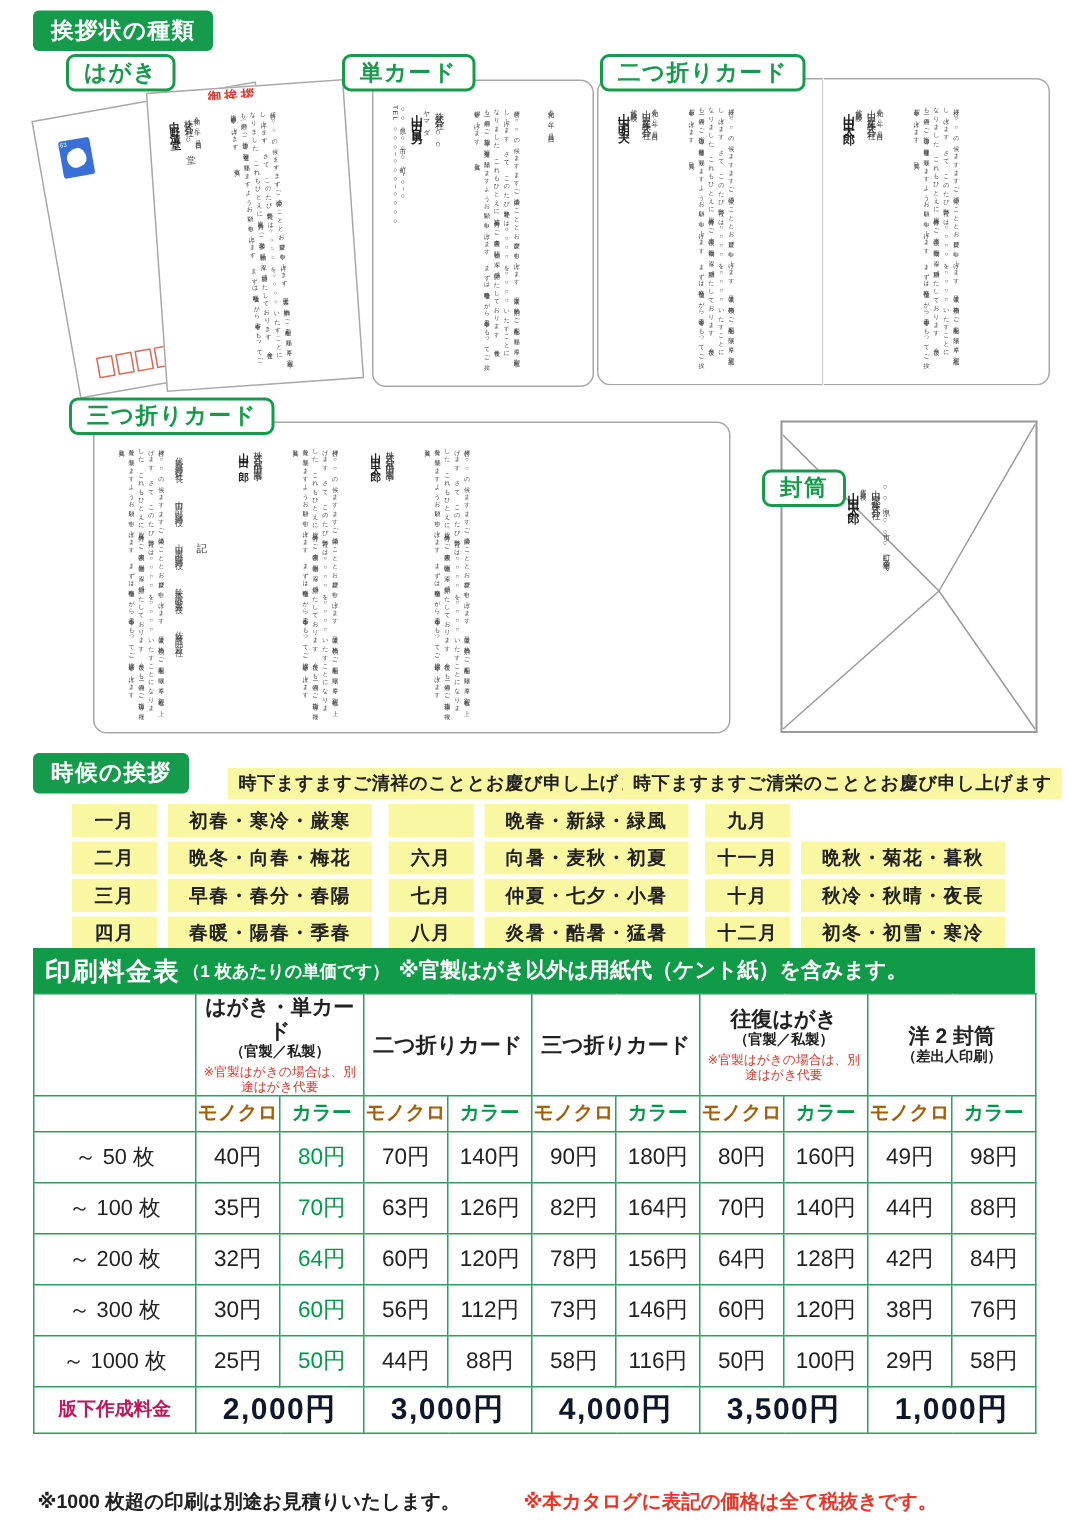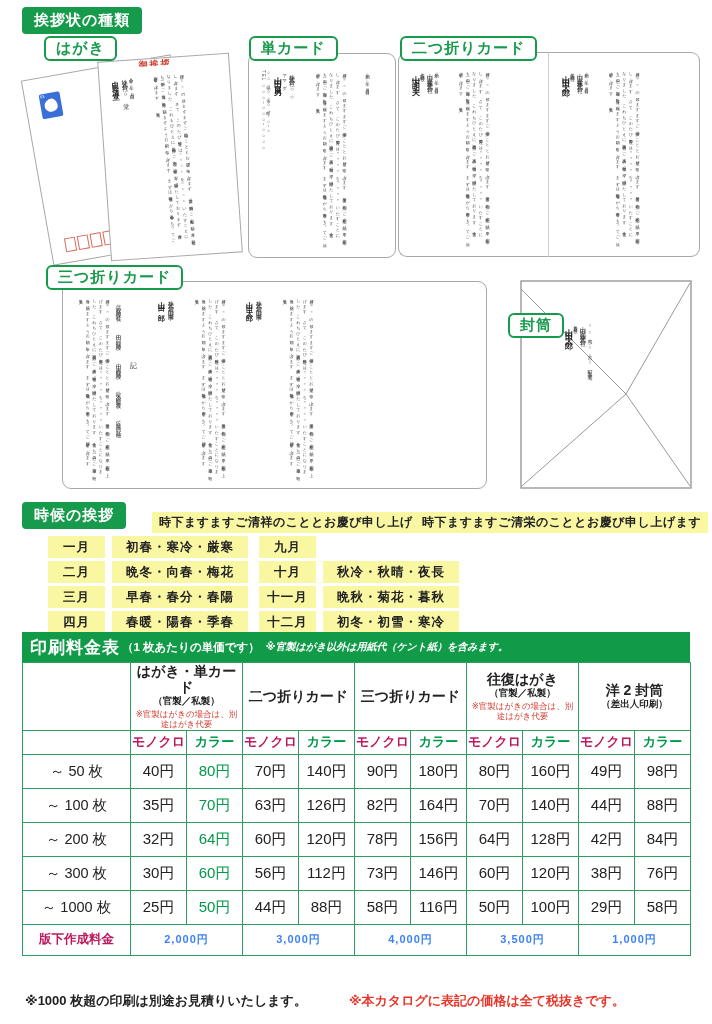--- a/index.html
+++ b/index.html
@@ -37,34 +37,34 @@
   .month-row{display:flex;gap:7px;}
   .mcell{background:#faf7a3;height:22px;line-height:22px;text-align:center;font-weight:bold;
          font-size:12.5px;color:#222;letter-spacing:1px;}
   .mcell.month{width:57px;}
   .mcell.words{width:136px;}
   
   .price-wrap{position:absolute;left:22px;top:632px;width:668px;}
   .price-bar{background:#119a48;color:#fff;height:30px;display:flex;align-items:center;padding:0 8px;box-sizing:border-box;}
   .price-bar .t1{font-size:17px;font-weight:bold;letter-spacing:1px;}
   .price-bar .t2{font-size:11.5px;font-weight:bold;margin-left:2px;}
-  .price-bar .t3{font-size:10px;font-weight:bold;margin-left:6px;font-style:italic;}
+  .price-bar .t3{font-size:14px;font-weight:bold;margin-left:6px;}
   table.price{border-collapse:collapse;width:668px;table-layout:fixed;background:#fff;}
   table.price td{border:1.6px solid #2e9e5f;text-align:center;vertical-align:middle;padding:0;}
   td.ghead{height:64px;}
   .gtitle{font-size:14px;font-weight:bold;color:#222;line-height:1.15;}
   .gsub{font-size:9.5px;font-weight:bold;color:#222;}
   .gnote{font-size:8.5px;color:#d23a2e;line-height:1.2;margin-top:1px;padding:0 3px;}
-  td.sub{height:23px;font-size:13px;font-weight:bold;color:#be185d;}
+  td.sub{height:23px;font-size:13px;font-weight:bold;color:#a16207;}
   td.sub.color{color:#00994a;}
   td.qty{height:33px;font-size:14.5px;color:#222;}
   td.price-val{font-size:15px;color:#222;}
   td.price-val.green{color:#00994a;}
   td.plabel{height:30px;font-size:12.5px;font-weight:bold;color:#be185d;}
-  td.pfee{font-size:11px;font-weight:bold;color:#3b82f6;letter-spacing:1px;}
+  td.pfee{font-size:20px;font-weight:bold;color:#0f172a;letter-spacing:1px;}
   .footnotes{position:absolute;top:992px;left:25px;width:665px;display:flex;}
   .fn-left{font-size:13px;color:#222;font-weight:bold;}
   .fn-right{font-size:13px;color:#e8362a;font-weight:bold;margin-left:42px;}
 </style>
 </head>
 <body>
 
 <div class="page">
 
   <div class="badge" style="left:22px;top:7px;">挨拶状の種類</div>
@@ -86,21 +86,21 @@
     <div class="redmark" style="left:40px;top:-1px;width:52px;">御挨拶</div>
     <div class="vflow" style="padding:14px 10px;">
       <div class="vbody">拝啓　○○の候　ますますご清栄のこととお慶び申し上げます　平素は格別のご高配を賜り厚く御礼申し上げます　さて　このたび弊社では○○○○を○○○○いたすことになりました　これもひとえに皆様方のご支援の賜物と深く感謝いたしております　今後とも一層のご指導ご鞭撻を賜りますようお願い申し上げます　まずは略儀ながら書中をもってご挨拶申し上げます　　敬具</div>
       <span class="vgap"></span>
       <div class="vsmall">令和○年○月吉日</div>
       <div class="vmid">株式会社○○堂</div>
       <div class="vname" style="font-size:7px;">中野清堂</div>
     </div>
   </div>
 
-  <div class="sample-label" style="left:249px;top:36px;">単カード</div>
+  <div class="sample-label" style="left:228px;top:36px;">単カード</div>
   <div class="card rounded" style="left:248px;top:53px;width:148px;height:205px;">
     <div class="vflow" style="padding:16px 12px;">
       <div class="vsmall">令和○年○月吉日</div>
       <span class="vgap"></span>
       <div class="vbody">拝啓　○○の候　ますますご清栄のこととお慶び申し上げます　平素は格別のご高配を賜り厚く御礼申し上げます　さて　このたび弊社では○○○○を○○○○いたすことになりました　これもひとえに皆様方のご支援の賜物と深く感謝いたしております　今後とも一層のご指導ご鞭撻を賜りますようお願い申し上げます　まずは略儀ながら書中をもってご挨拶申し上げます　　敬具</div>
       <span class="vgap"></span>
       <div class="vmid">株式会社○○○</div>
       <div class="vsmall">ヤマダ</div>
       <div class="vname">山田良男</div>
       <div class="vsmall">○○県○○市○○町○−○−○</div>
@@ -188,29 +188,47 @@
           <div class="mcell month">三月</div>
           <div class="mcell words">早春・春分・春陽</div>
         </div>
         <div class="month-row">
           <div class="mcell month">四月</div>
           <div class="mcell words">春暖・陽春・季春</div>
         </div>
       </div>
       <div class="month-group">
         <div class="month-row">
+          <div class="mcell month"></div>
+          <div class="mcell words">晩春・新緑・緑風</div>
+        </div>
+        <div class="month-row">
+          <div class="mcell month">六月</div>
+          <div class="mcell words">向暑・麦秋・初夏</div>
+        </div>
+        <div class="month-row">
+          <div class="mcell month">七月</div>
+          <div class="mcell words">仲夏・七夕・小暑</div>
+        </div>
+        <div class="month-row">
+          <div class="mcell month">八月</div>
+          <div class="mcell words">炎暑・酷暑・猛暑</div>
+        </div>
+      </div>
+      <div class="month-group">
+        <div class="month-row">
           <div class="mcell month">九月</div>
+        </div>
+        <div class="month-row">
+          <div class="mcell month">十一月</div>
+          <div class="mcell words">晩秋・菊花・暮秋</div>
         </div>
         <div class="month-row">
           <div class="mcell month">十月</div>
           <div class="mcell words">秋冷・秋晴・夜長</div>
-        </div>
-        <div class="month-row">
-          <div class="mcell month">十一月</div>
-          <div class="mcell words">晩秋・菊花・暮秋</div>
         </div>
         <div class="month-row">
           <div class="mcell month">十二月</div>
           <div class="mcell words">初冬・初雪・寒冷</div>
         </div>
       </div>
     </div>
 
   <div class="price-wrap">
     <div class="price-bar">

